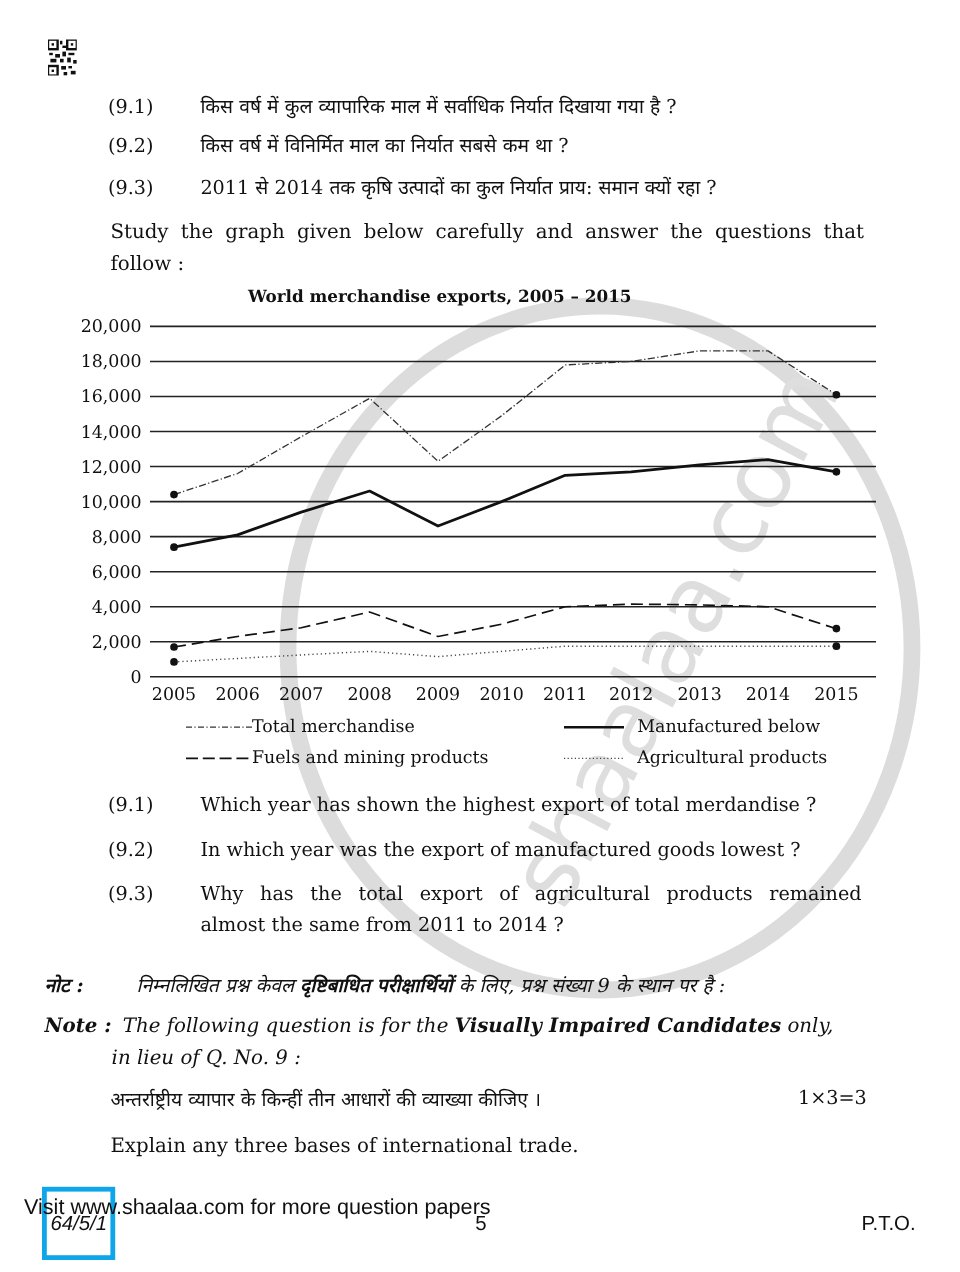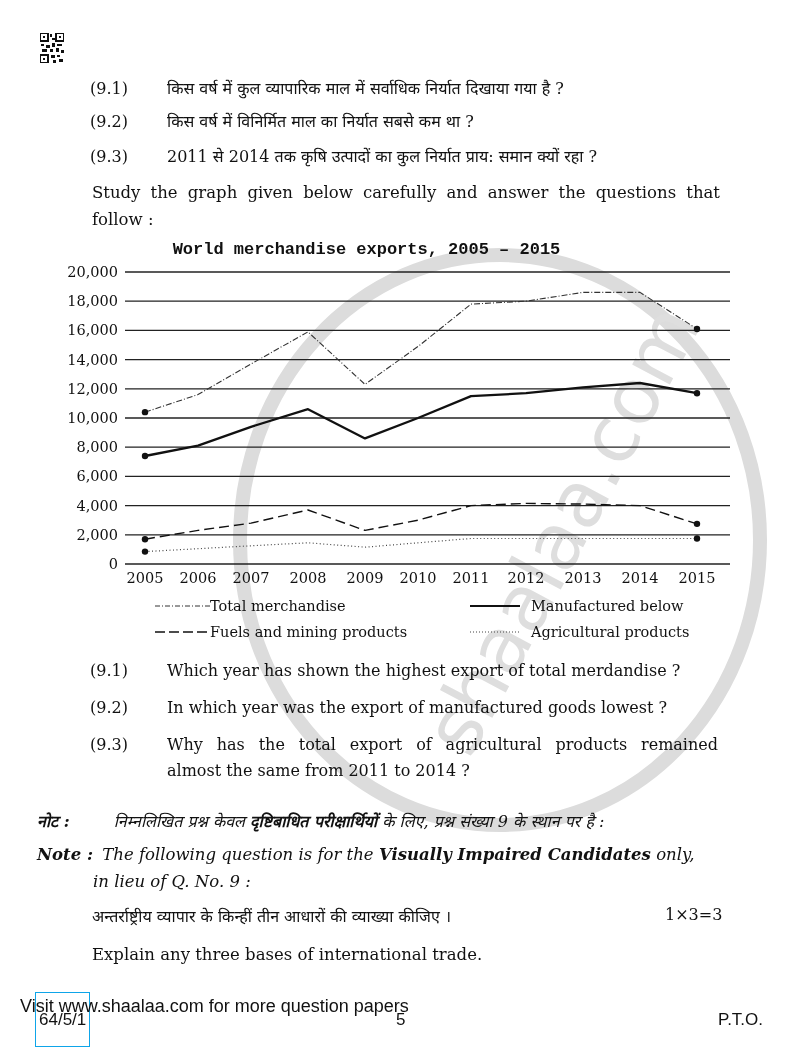--- a/index.html
+++ b/index.html
@@ -4,26 +4,26 @@
 <style>
   html, body { margin: 0; padding: 0; background: #ffffff; }
   body { width: 800px; height: 1060px; position: relative; overflow: hidden;
          font-family: "DejaVu Serif", "Liberation Serif", serif; color: #111; }
   .abs { position: absolute; }
   .qr { left: 40px; top: 33px; width: 24px; height: 30px; }
   .q-row { position: absolute; left: 90px; font-size: 16px; line-height: 22px; }
   .q-num { position: absolute; left: 0; width: 70px; }
   .q-text { position: absolute; left: 77px; white-space: nowrap; }
   .para { position: absolute; left: 92px; width: 628px; font-size: 16.5px; line-height: 27px; text-align: justify; }
-  .chart-title { position: absolute; left: 0; width: 733px; top: 240px; text-align: center; font-weight: bold; font-size: 17px; font-family: Liberation Mono, monospace; }
+  .chart-title { position: absolute; left: 0; width: 733px; top: 240px; text-align: center; font-weight: bold; font-size: 14px; }
   svg.chart { position: absolute; left: 0; top: 0; }
   .legend { position: absolute; font-size: 14.5px; display: flex; align-items: center; white-space: nowrap; }
   .note-label { font-weight: bold; }
   .footer { font-family: "Liberation Sans", "DejaVu Sans", sans-serif; font-size: 17px; position: absolute; }
-  .code-box { border: 1px solid #0ea5e9; padding: 17px 3px; }
+  .code-box { border: 4px solid #0ea5e9; padding: 17px 3px; font-style: italic; }
   .watermark { position: absolute; left: 0; top: 0; pointer-events: none; }
 </style>
 </head>
 <body>
 
 <svg class="watermark" width="800" height="1060">
   <ellipse cx="500" cy="540" rx="260" ry="285" fill="none" stroke="#dcdcdc" stroke-width="14"></ellipse>
   <text id="wm-text" x="0" y="0" font-family="DejaVu Sans, sans-serif" font-size="78" fill="#dedede" transform="translate(470,760) rotate(-62)">shaalaa.com</text>
 </svg>
 

